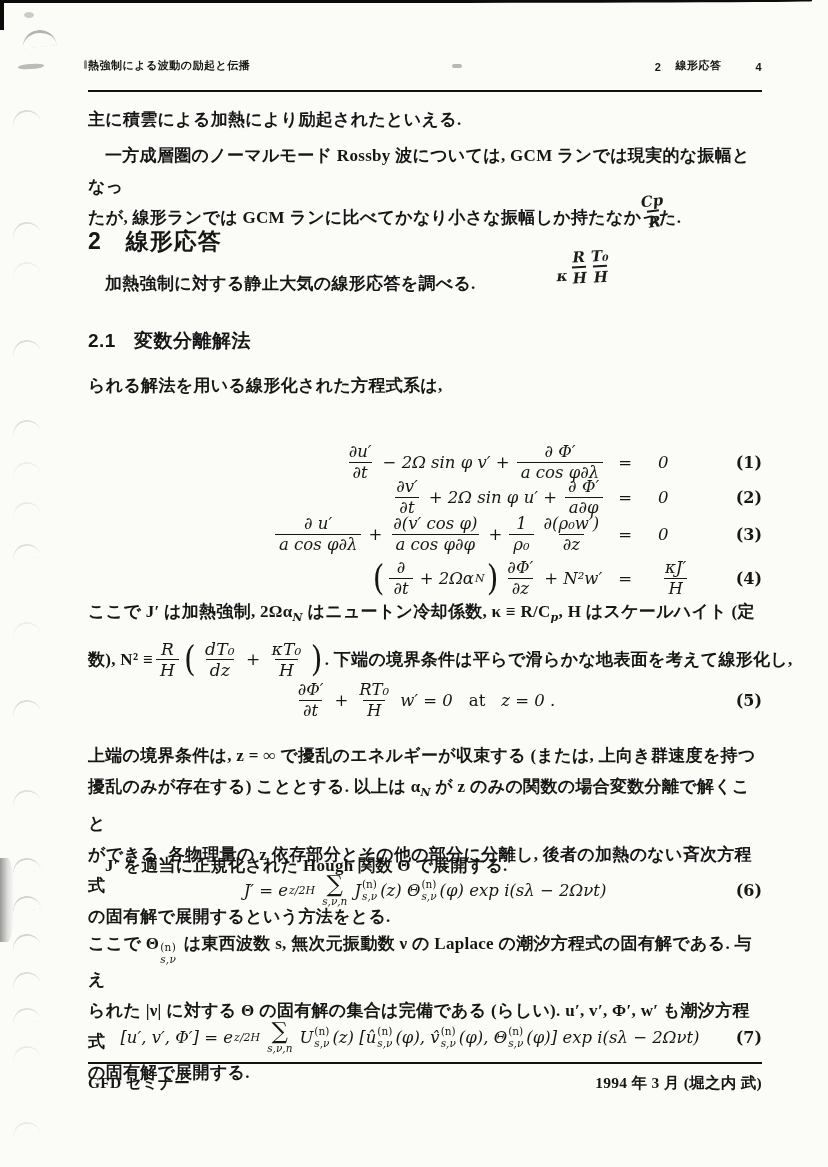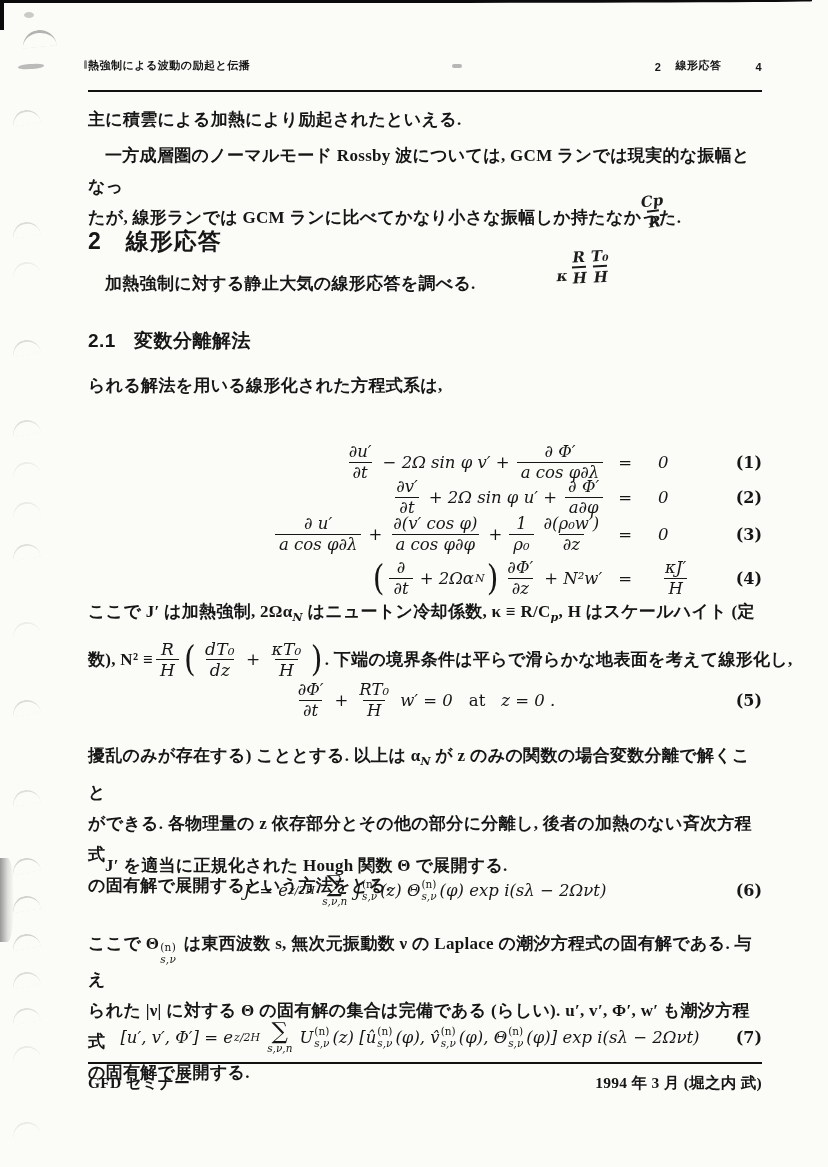--- a/index.html
+++ b/index.html
@@ -271,20 +271,21 @@
         <span class="fn">RT₀</span>
         <span class="fd">H</span>
       </span>
     <span class="op">w′ = 0</span>
     <span class="op" style="font-style:normal;margin:0 12px;">at</span>
     <span class="op">z = 0 .</span>
     <span class="lbl" style="position:absolute;right:0;font-style:normal;font-weight:600;font-size:16px;">(5)</span>
   </div>
 
   <div class="abs bl" style="top:740px;">
+    <div>上端の境界条件は, z = ∞ で擾乱のエネルギーが収束する (または, 上向き群速度を持つ</div>
     <div>
       <span>擾乱のみが存在する) こととする. 以上は α</span><span class="sbx">N</span><span> が z のみの関数の場合変数分離で解くこと</span>
     </div>
     <div>ができる. 各物理量の z 依存部分とその他の部分に分離し, 後者の加熱のない斉次方程式</div>
     <div>の固有解で展開するという方法をとる.</div>
   </div>
 
   <div class="abs bl ind" style="top:850px;">J′ を適当に正規化された Hough 関数 Θ で展開する.</div>
 
   <div class="eqc" style="top:863px;height:54px;">

